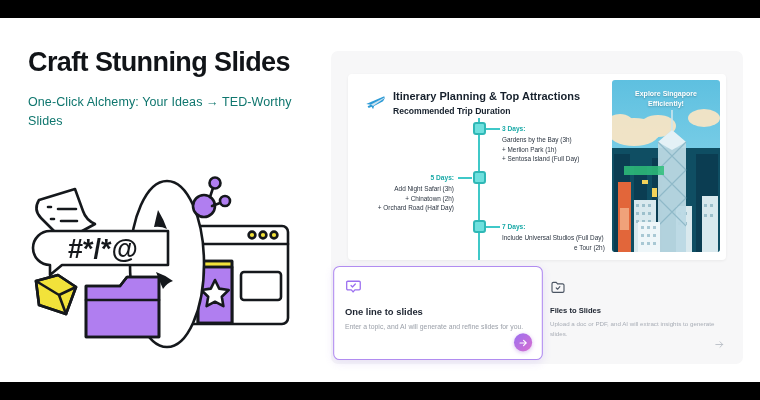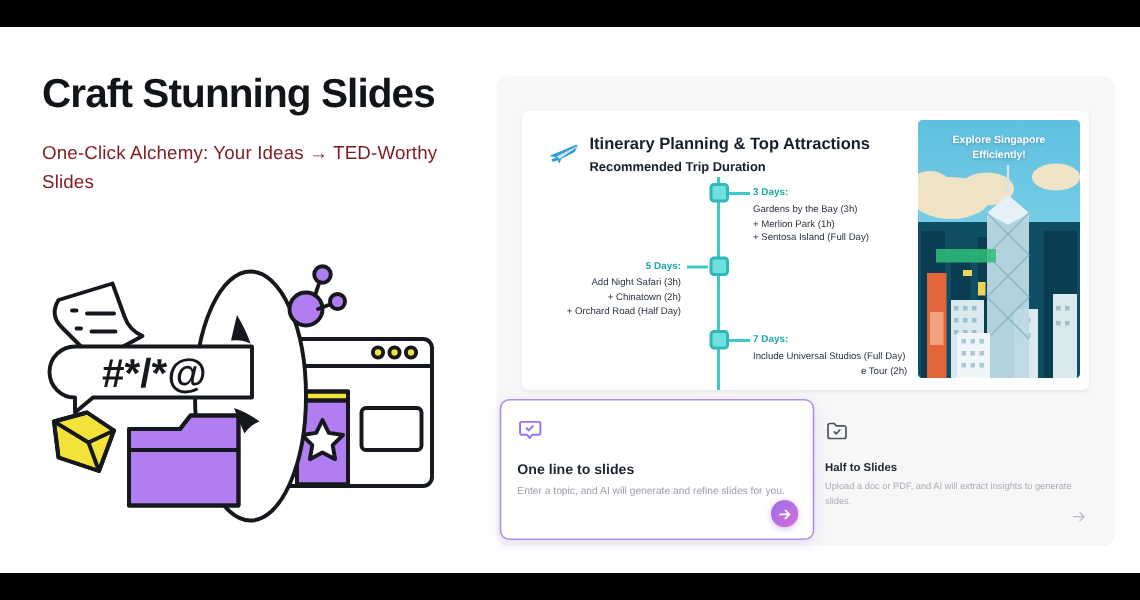--- a/index.html
+++ b/index.html
@@ -17,21 +17,21 @@
     background: #ffffff;
   }
 
   
   .hero { position: absolute; left: 28px; top: 28px; width: 290px; }
   .hero-title {
     font-size: 27px; font-weight: bold; color: #111418;
     line-height: 1.22; letter-spacing: -0.6px;
   }
   .hero-sub {
-    margin-top: 14px; font-size: 12.5px; color: #7f1d1d;
+    margin-top: 14px; font-size: 12.5px; color: #0f766e;
     line-height: 1.55; letter-spacing: 0.1px;
   }
 
   .illo { position: absolute; left: 12px; top: 150px; width: 300px; height: 185px; }
 
   
   .panel {
     position: absolute; left: 331px; top: 33px;
     width: 412px; height: 313px;
     background: #f7f7f8; border-radius: 7px;
@@ -320,21 +320,21 @@
               <path d="M4 12 h14 M12 6 l6 6 -6 6"></path>
             </svg>
           </div>
         </div>
 
         <div class="fcard plain">
           <svg class="fc-icon" viewBox="0 0 24 24" fill="none" stroke="#4b5563" stroke-width="1.7" stroke-linecap="round" stroke-linejoin="round">
             <path d="M3 7 a2 2 0 0 1 2 -2 h4.3 l2 2.4 H19 a2 2 0 0 1 2 2 V18 a2 2 0 0 1 -2 2 H5 a2 2 0 0 1 -2 -2 z"></path>
             <path d="M9.3 13.4 l2 2 3.5 -3.9"></path>
           </svg>
-          <div class="fc-title">Half to Slides</div>
+          <div class="fc-title">Files to Slides</div>
           <div class="fc-desc">Upload a doc or PDF, and AI will extract insights to generate slides.</div>
           <svg class="fc-arrow" viewBox="0 0 24 24" fill="none" stroke="currentColor" stroke-width="2" stroke-linecap="round" stroke-linejoin="round">
             <path d="M4 12 h15 M13 6 l6 6 -6 6"></path>
           </svg>
         </div>
 
       </div>
     </div>
   </div>
 </div>

